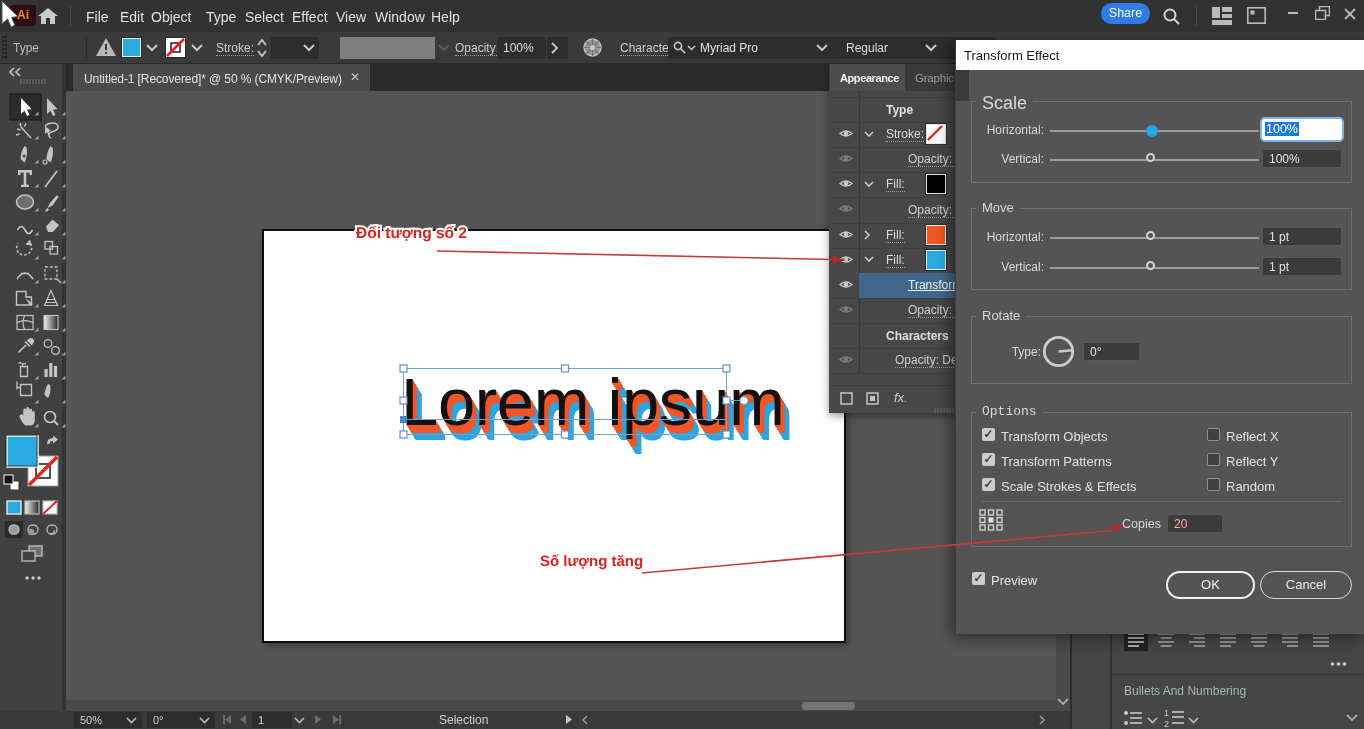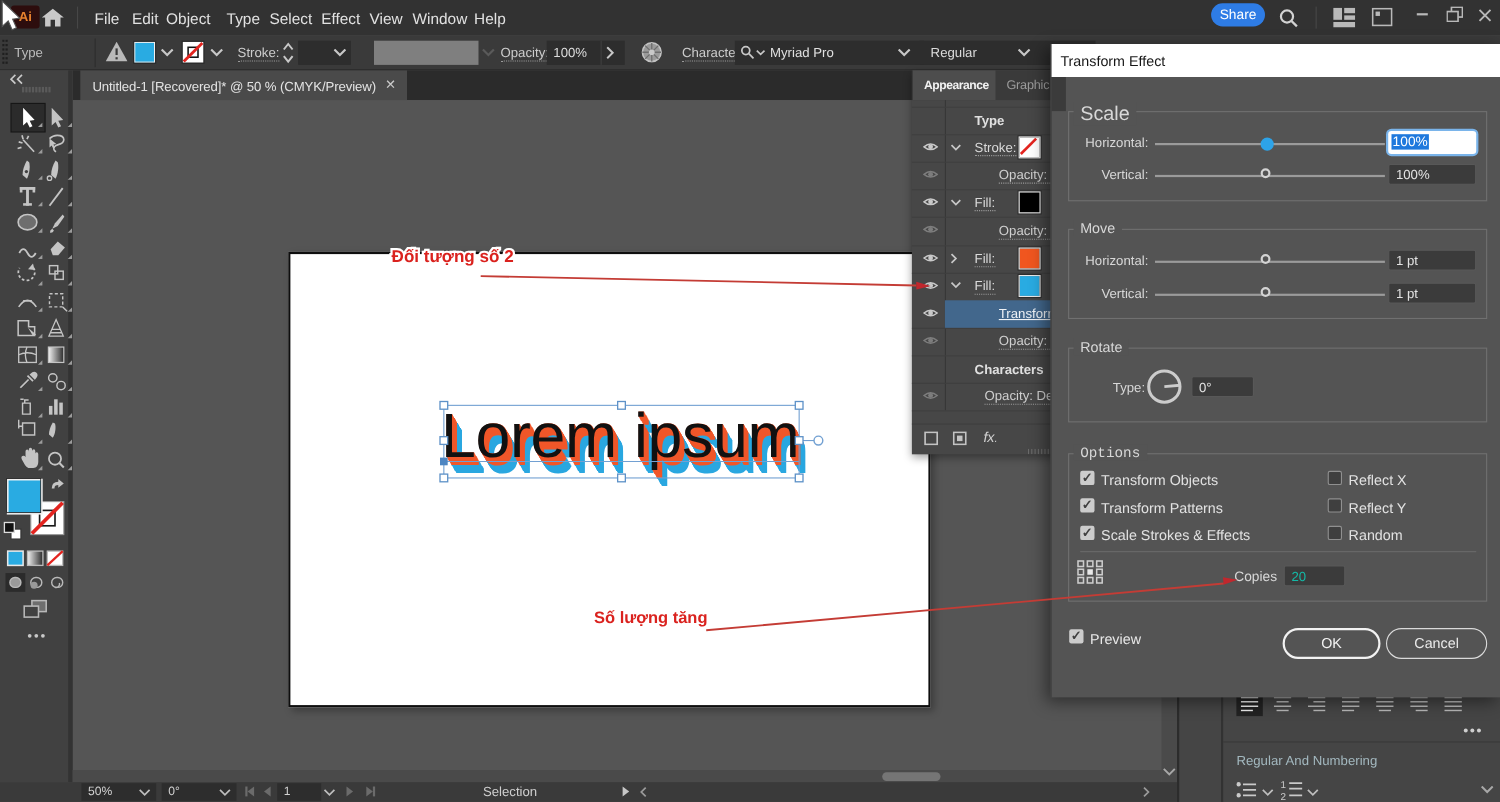--- a/index.html
+++ b/index.html
@@ -144,21 +144,21 @@
       <path d="M1 1 L6 6 L11 1" fill="none" stroke="#c7c7c7" stroke-width="2"></path>
     </svg>
 
   <div class="abs" style="left:66px;top:64px;width:766px;height:27px;background:#2b2b2b;"></div>
   <div class="abs" style="left:73px;top:64px;width:297px;height:27px;background:#4a4a4a;"></div>
   <div class="abs txt" style="left:84px;top:72px;font-size:12px;letter-spacing:-0.1px;color:#e3e3e3;">Untitled-1 [Recovered]* @ 50 % (CMYK/Preview)</div>
   <div class="abs txt" style="left:350px;top:70px;font-size:12px;color:#cacaca;">✕</div>
 
   <div class="abs" id="canvas" style="left:66px;top:91px;width:990px;height:609px;background:#555555;"></div>
   <div class="abs" id="artboard" style="left:262px;top:229px;width:584px;height:414px;background:#ffffff;border:2px solid #0e0e0e;box-shadow:3px 3px 7px rgba(0,0,0,0.30);"></div>
-  <div class="abs" id="lorem" style="left:401px;top:368px;font-size:57px;color:#111111;line-height:1;letter-spacing:-0.35px;z-index:5;">Lorem ipsum</div>
+  <div class="abs" id="lorem" style="left:401px;top:368px;font-size:67px;color:#111111;line-height:1;letter-spacing:-0.35px;z-index:5;">Lorem ipsum</div>
   <svg class="abs" id="selbox" style="left:0;top:0;z-index:8;" width="1364" height="729" viewBox="0 0 1364 729">
     <g fill="none" stroke="#72a0d2" stroke-width="1">
       <rect x="403.5" y="368.5" width="323" height="66"></rect>
       <line x1="403.5" y1="419.5" x2="726.5" y2="419.5"></line>
       <line x1="726.5" y1="400.5" x2="740" y2="400.5"></line>
     </g>
     <circle cx="744" cy="400.5" r="4" fill="#ffffff" stroke="#72a0d2" stroke-width="1.3"></circle>
     <g fill="#ffffff" stroke="#5e92c8" stroke-width="1.2">
       <rect x="400" y="365" width="7" height="7"></rect>
         <rect x="561.5" y="365" width="7" height="7"></rect>
@@ -581,21 +581,21 @@
       </g>
   </svg>
   <svg class="abs" style="left:1330px;top:661px;" width="18" height="6" viewBox="0 0 18 6">
       <g fill="#cfcfcf">
         <circle cx="2.5" cy="3" r="1.8"></circle>
         <circle cx="8.5" cy="3" r="1.8"></circle>
         <circle cx="14.5" cy="3" r="1.8"></circle>
       </g>
     </svg>
   <div class="abs" style="left:1112px;top:674px;width:252px;height:1px;background:#393939;"></div>
-  <div class="abs txt" style="left:1124px;top:684px;font-size:12px;color:#a3b8bf;">Regular And Numbering</div>
+  <div class="abs txt" style="left:1124px;top:684px;font-size:12px;color:#a3b8bf;">Bullets And Numbering</div>
   <svg class="abs" style="left:1124px;top:711px;" width="18" height="16" viewBox="0 0 18 16">
     <g stroke="#c9c9c9" stroke-width="1.6">
         <line x1="6" y1="2" x2="18" y2="2"></line>
         <line x1="6" y1="7" x2="18" y2="7"></line>
         <line x1="6" y1="12" x2="18" y2="12"></line>
       </g>
     <circle cx="2" cy="2" r="2" fill="#c9c9c9"></circle>
       <circle cx="2" cy="12" r="2" fill="#c9c9c9"></circle>
   </svg>
   <svg class="abs" style="left:1147px;top:717px;" width="11" height="7" viewBox="0 0 11 7">
@@ -677,21 +677,21 @@
           <rect x="18" y="1" width="5" height="5"></rect>
         <rect x="1" y="8.5" width="5" height="5"></rect>
           <rect x="18" y="8.5" width="5" height="5"></rect>
         <rect x="1" y="16" width="5" height="5"></rect>
           <rect x="9.5" y="16" width="5" height="5"></rect>
           <rect x="18" y="16" width="5" height="5"></rect>
       </g>
       <rect x="9.5" y="8.5" width="5" height="5" fill="#e8e8e8"></rect>
     </svg>
     <div class="abs" style="left:150px;top:477px;width:55px;text-align:right;font-size:12.5px;color:#d8d8d8;">Copies</div>
-    <div class="abs" style="left:211px;top:474px;width:56px;height:19px;background:#3b3b3b;border:1px solid #585858;border-radius:2px;color:#14b8a6;font-size:12px;padding:2px 0 0 6px;">20</div>
+    <div class="abs" style="left:211px;top:474px;width:56px;height:19px;background:#3b3b3b;border:1px solid #585858;border-radius:2px;color:#fca5a5;font-size:12px;padding:2px 0 0 6px;">20</div>
 
     <div class="abs chk" style="left:16px;top:532px;"></div>
     <div class="abs" style="left:35px;top:533px;font-size:13px;color:#e8e8e8;">Preview</div>
     <div class="abs" style="left:210px;top:531px;width:89px;height:28px;border:2.5px solid #f2f2f2;border-radius:15px;color:#f2f2f2;font-size:13px;text-align:center;line-height:24px;">OK</div>
     <div class="abs" style="left:304px;top:531px;width:92px;height:28px;border:1.5px solid #dadada;border-radius:15px;color:#eaeaea;font-size:13px;text-align:center;line-height:26px;">Cancel</div>
   </div>
 
   <svg class="abs" style="left:0;top:0;z-index:70;" width="24" height="30" viewBox="0 0 24 30">
     <path d="M2 1 L2 24 L7.5 19 L11 27 L15 25.2 L11.5 17.5 L18 16.5 Z" fill="#ffffff" stroke="#555555" stroke-width="1"></path>
   </svg>

